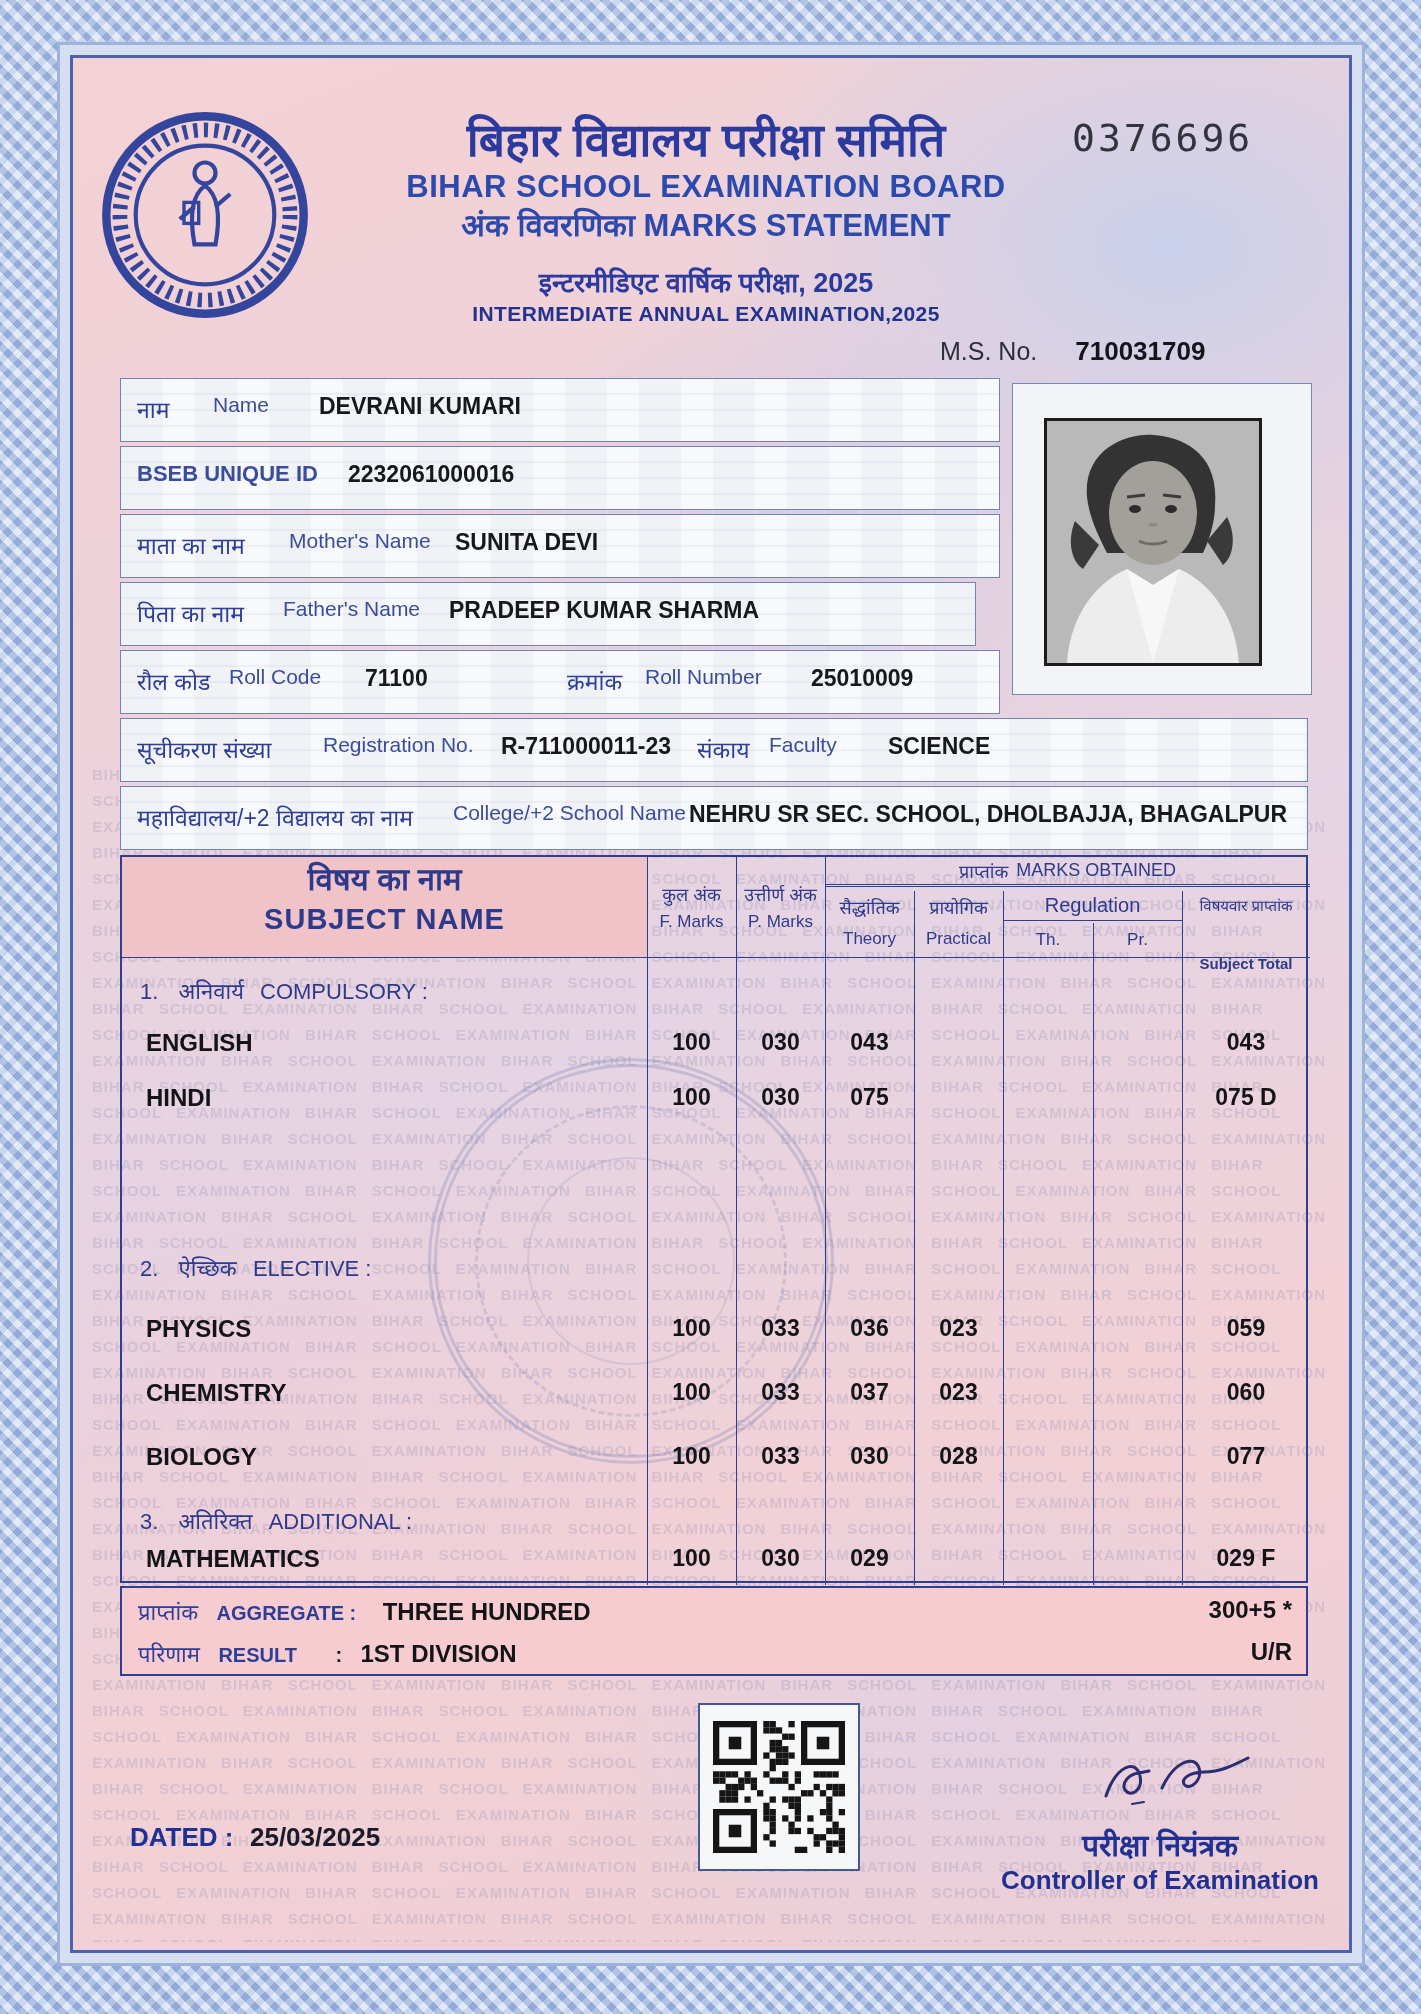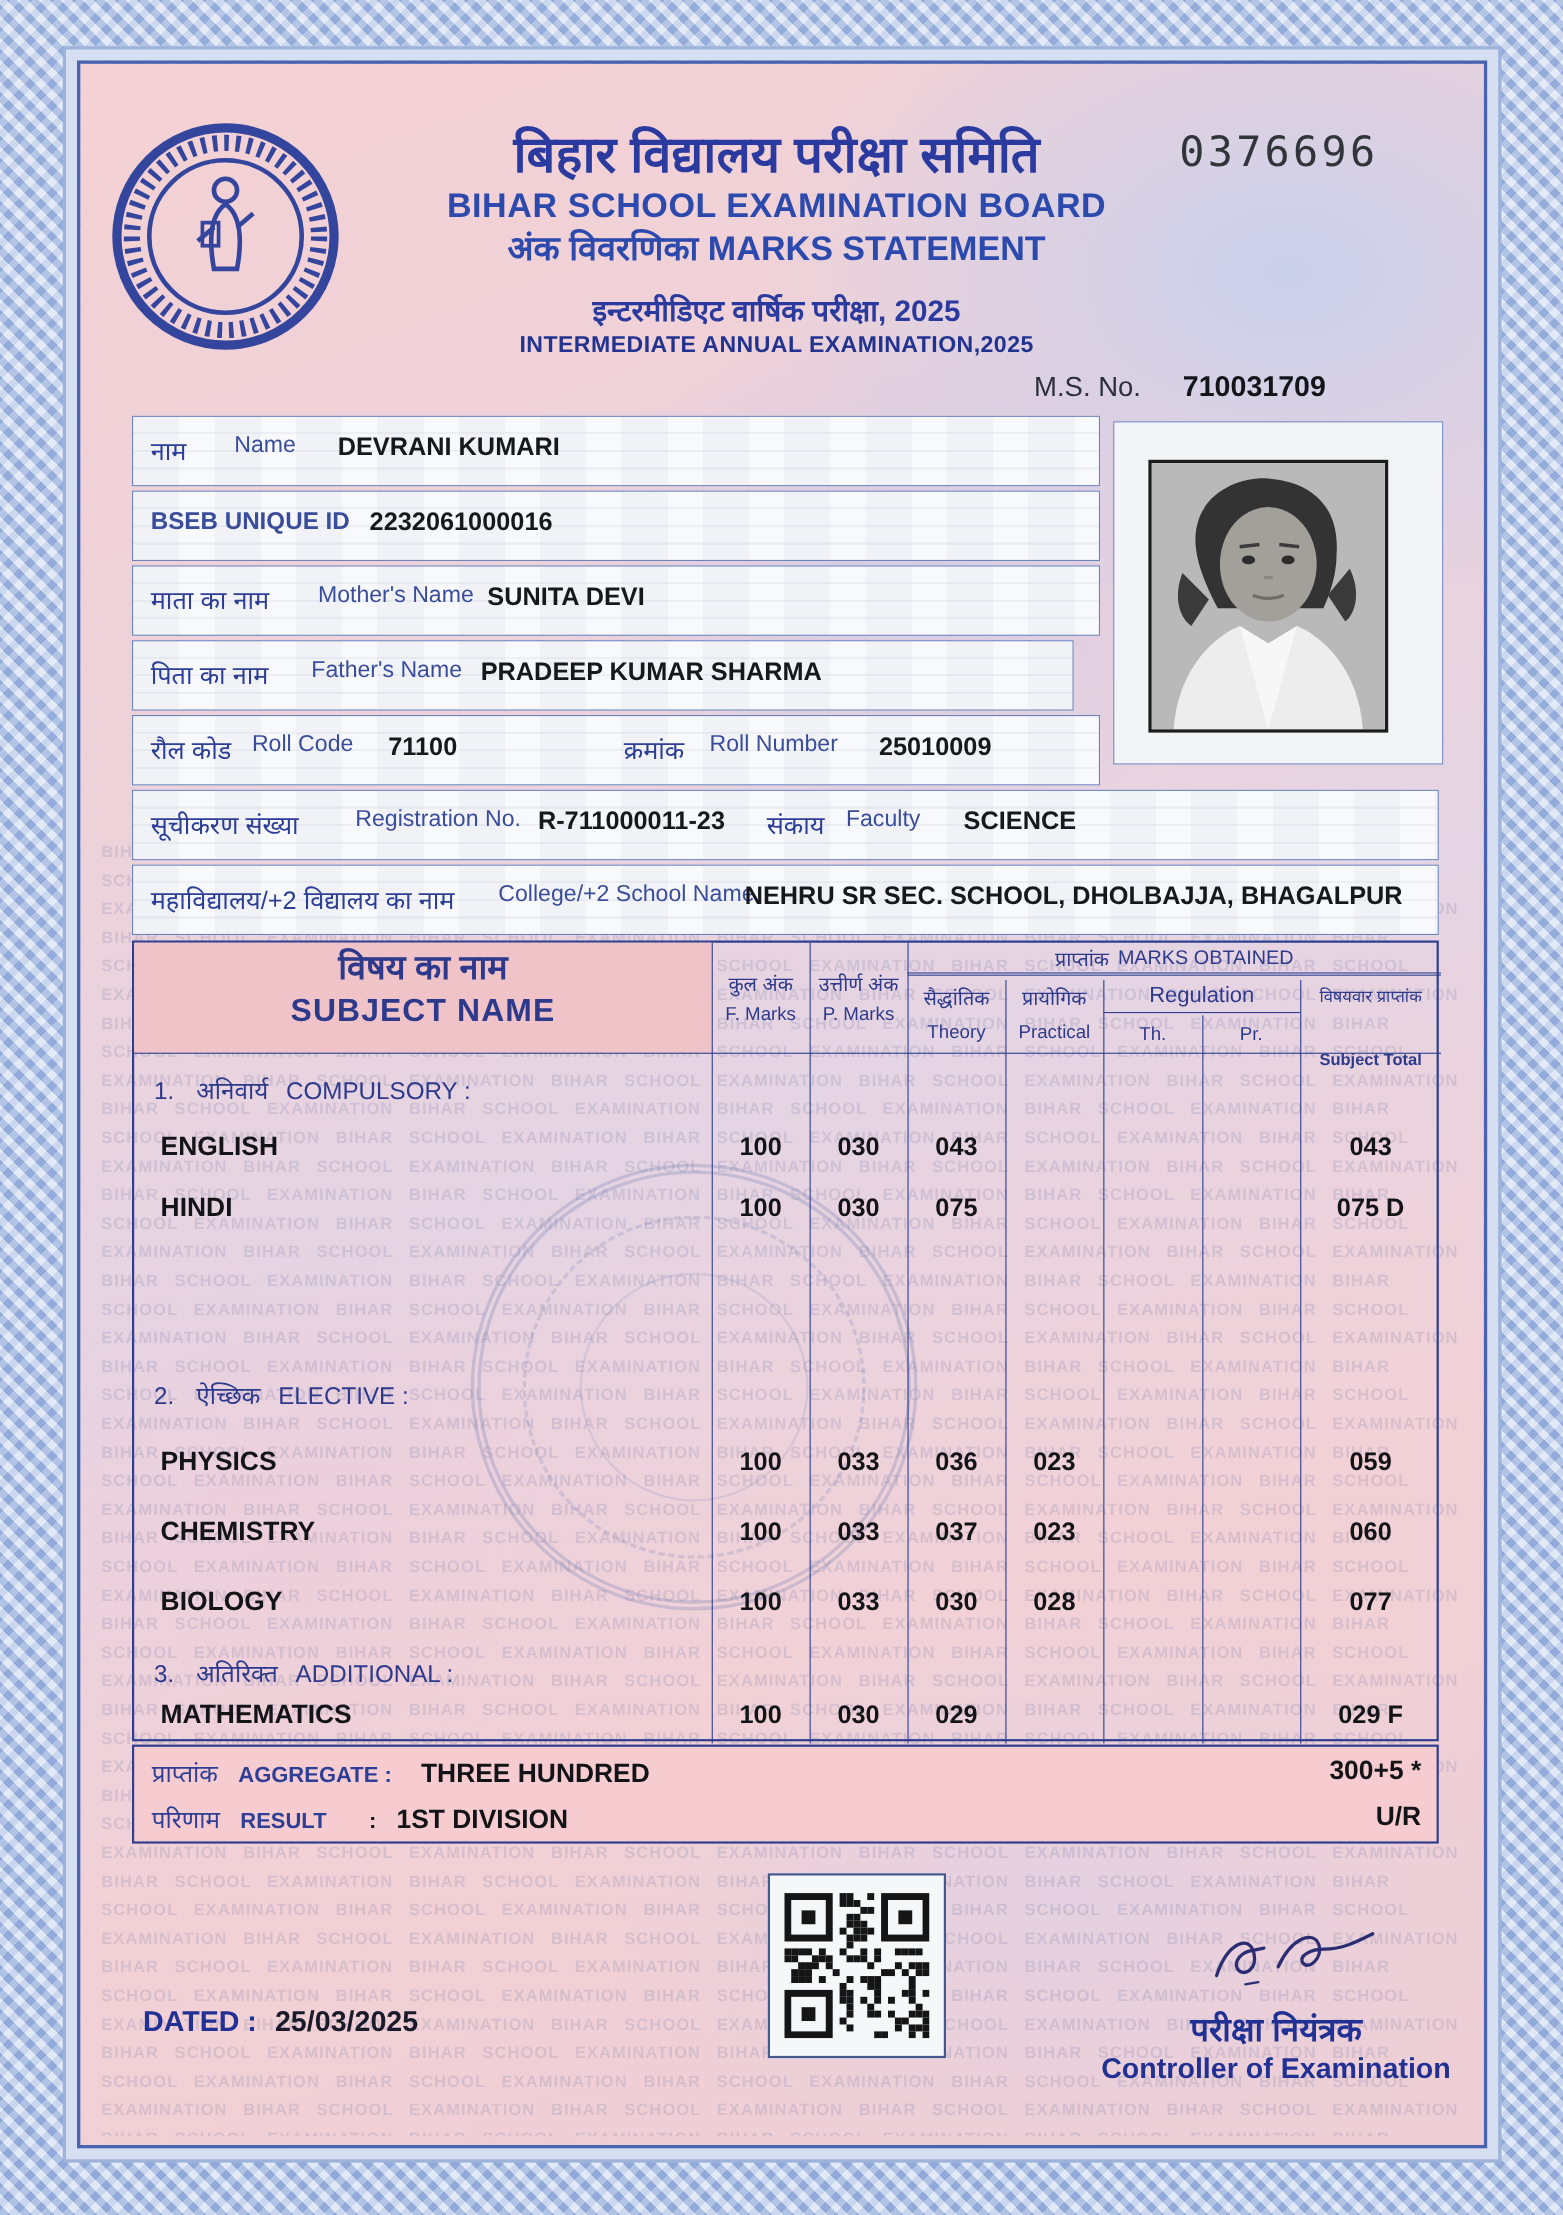--- a/index.html
+++ b/index.html
@@ -43,21 +43,21 @@
   .msno .val{font-size:26px;font-weight:700;color:#14151a;}
   
   .info-row{position:absolute;left:120px;height:64px;box-sizing:border-box;z-index:2;
     background-color:#f8f9fc;border:1px solid #6d84bd;
     background-image:
       repeating-linear-gradient(90deg, rgba(140,150,175,.07) 0 42px, transparent 42px 74px),
       repeating-linear-gradient(0deg, transparent 0 14px, rgba(140,150,175,.10) 14px 16px);}
   .info-row span{position:absolute;top:14px;white-space:nowrap;}
   .lh{font-size:23px;color:#2c3e96;}
   .le{font-size:21px;color:#3a4d9b;}
-  .lv{font-size:23px;font-weight:700;color:#17181c;}
+  .lv{font-size:23px;font-weight:700;color:#17181c;margin-left:12px;}
   
   .photo-frame{left:1012px;top:383px;width:300px;height:312px;background:#f3f4f7;
     border:1px solid #7388bd;box-sizing:border-box;}
   .photo{position:absolute;left:31px;top:34px;width:218px;height:248px;border:3px solid #1c1c1c;
     box-sizing:border-box;}
   
   .marks-table{left:120px;top:855px;width:1188px;height:728px;box-sizing:border-box;
     border:2px solid #2e3f8f;}
   .cline{position:absolute;width:1px;background:#2e3f8f;}
   .hline{position:absolute;height:1px;background:#2e3f8f;}

